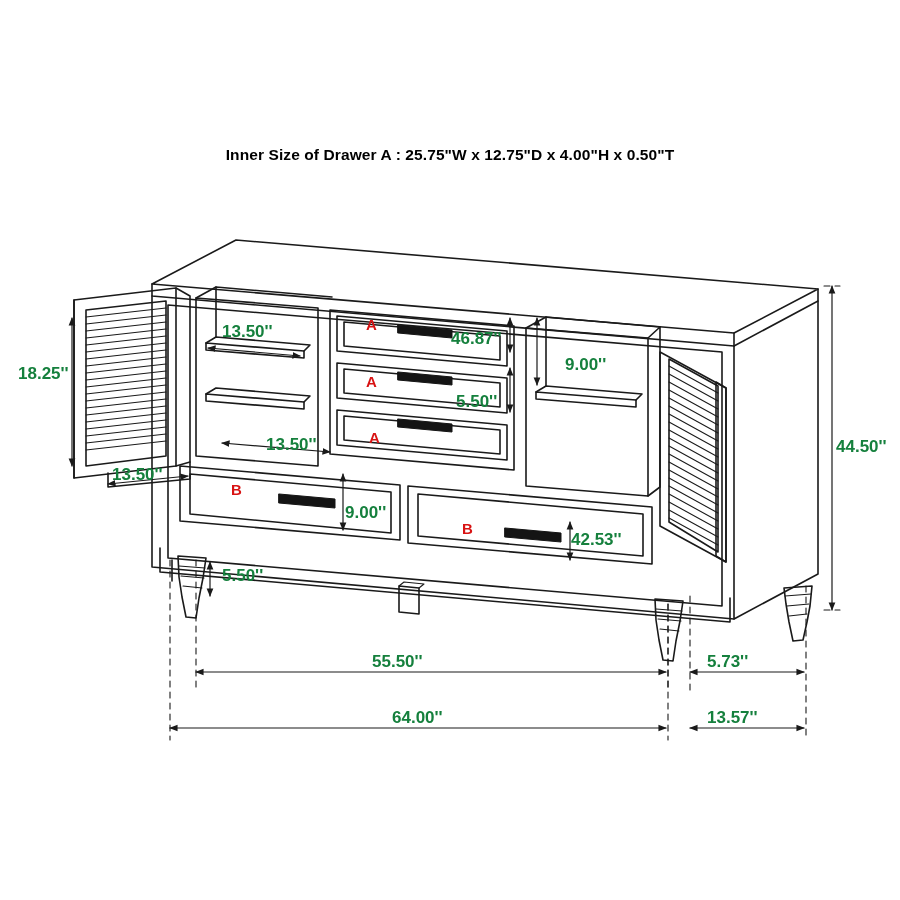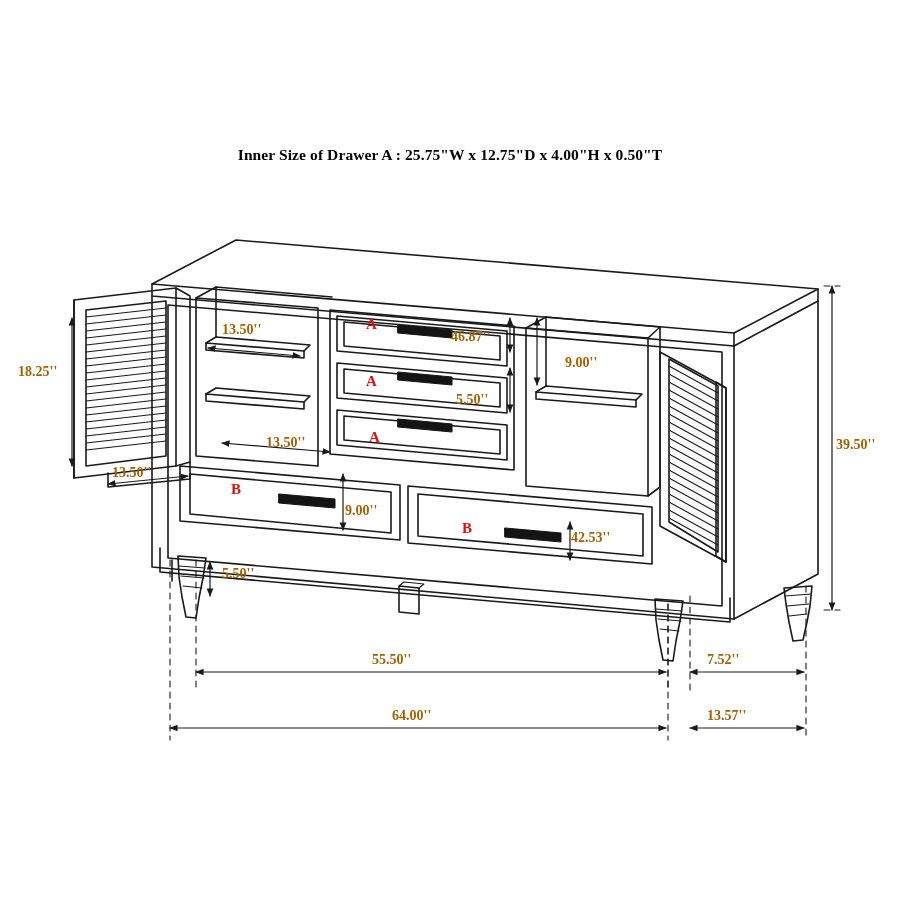--- a/index.html
+++ b/index.html
@@ -12,21 +12,20 @@
     height: 900px;
     font-family: "Liberation Sans", sans-serif;
     color: #000000;
     position: relative;
     overflow: hidden;
   }
   #stage {
     position: relative;
     width: 749px;
     height: 900px;
-    font-family: Liberation Serif, serif;
   }
   .hdr {
     position: absolute;
     left: 0;
     width: 900px;
     text-align: center;
     font-weight: bold;
     font-size: 15.5px;
     letter-spacing: 0.1px;
     color: #000;
@@ -36,23 +35,23 @@
 
   svg#drawing {
     position: absolute;
     left: 0;
     top: 0;
     width: 900px;
     height: 900px;
   }
   .lbl {
     position: absolute;
-    font-size: 14px;
+    font-size: 17px;
     font-weight: bold;
-    color: #a16207;
+    color: #15803d;
     white-space: nowrap;
   }
   .lbl.red {
     color: #d81313;
     font-size: 15px;
   }
 </style>
 </head>
 <body>
 
@@ -246,23 +245,23 @@
   <div class="lbl" style="left:222px; top:322px;">13.50''</div>
   <div class="lbl" style="left:266px; top:435px;">13.50''</div>
   <div class="lbl" style="left:18px; top:364px;">18.25''</div>
   <div class="lbl" style="left:112px; top:465px;">13.50''</div>
   <div class="lbl" style="left:451px; top:329px;">46.87''</div>
   <div class="lbl" style="left:456px; top:392px;">5.50''</div>
   <div class="lbl" style="left:565px; top:355px;">9.00''</div>
   <div class="lbl" style="left:345px; top:503px;">9.00''</div>
   <div class="lbl" style="left:571px; top:530px;">42.53''</div>
   <div class="lbl" style="left:222px; top:566px;">5.50''</div>
-  <div class="lbl" style="left:836px; top:437px;">39.50''</div>
+  <div class="lbl" style="left:836px; top:437px;">44.50''</div>
   <div class="lbl" style="left:372px; top:652px;">55.50''</div>
-  <div class="lbl" style="left:707px; top:652px;">7.52''</div>
+  <div class="lbl" style="left:707px; top:652px;">5.73''</div>
   <div class="lbl" style="left:392px; top:708px;">64.00''</div>
   <div class="lbl" style="left:707px; top:708px;">13.57''</div>
 
   <div class="lbl red" style="left:366px; top:316px;">A</div>
   <div class="lbl red" style="left:366px; top:373px;">A</div>
   <div class="lbl red" style="left:369px; top:429px;">A</div>
   <div class="lbl red" style="left:231px; top:481px;">B</div>
   <div class="lbl red" style="left:462px; top:520px;">B</div>
 
 </div>

